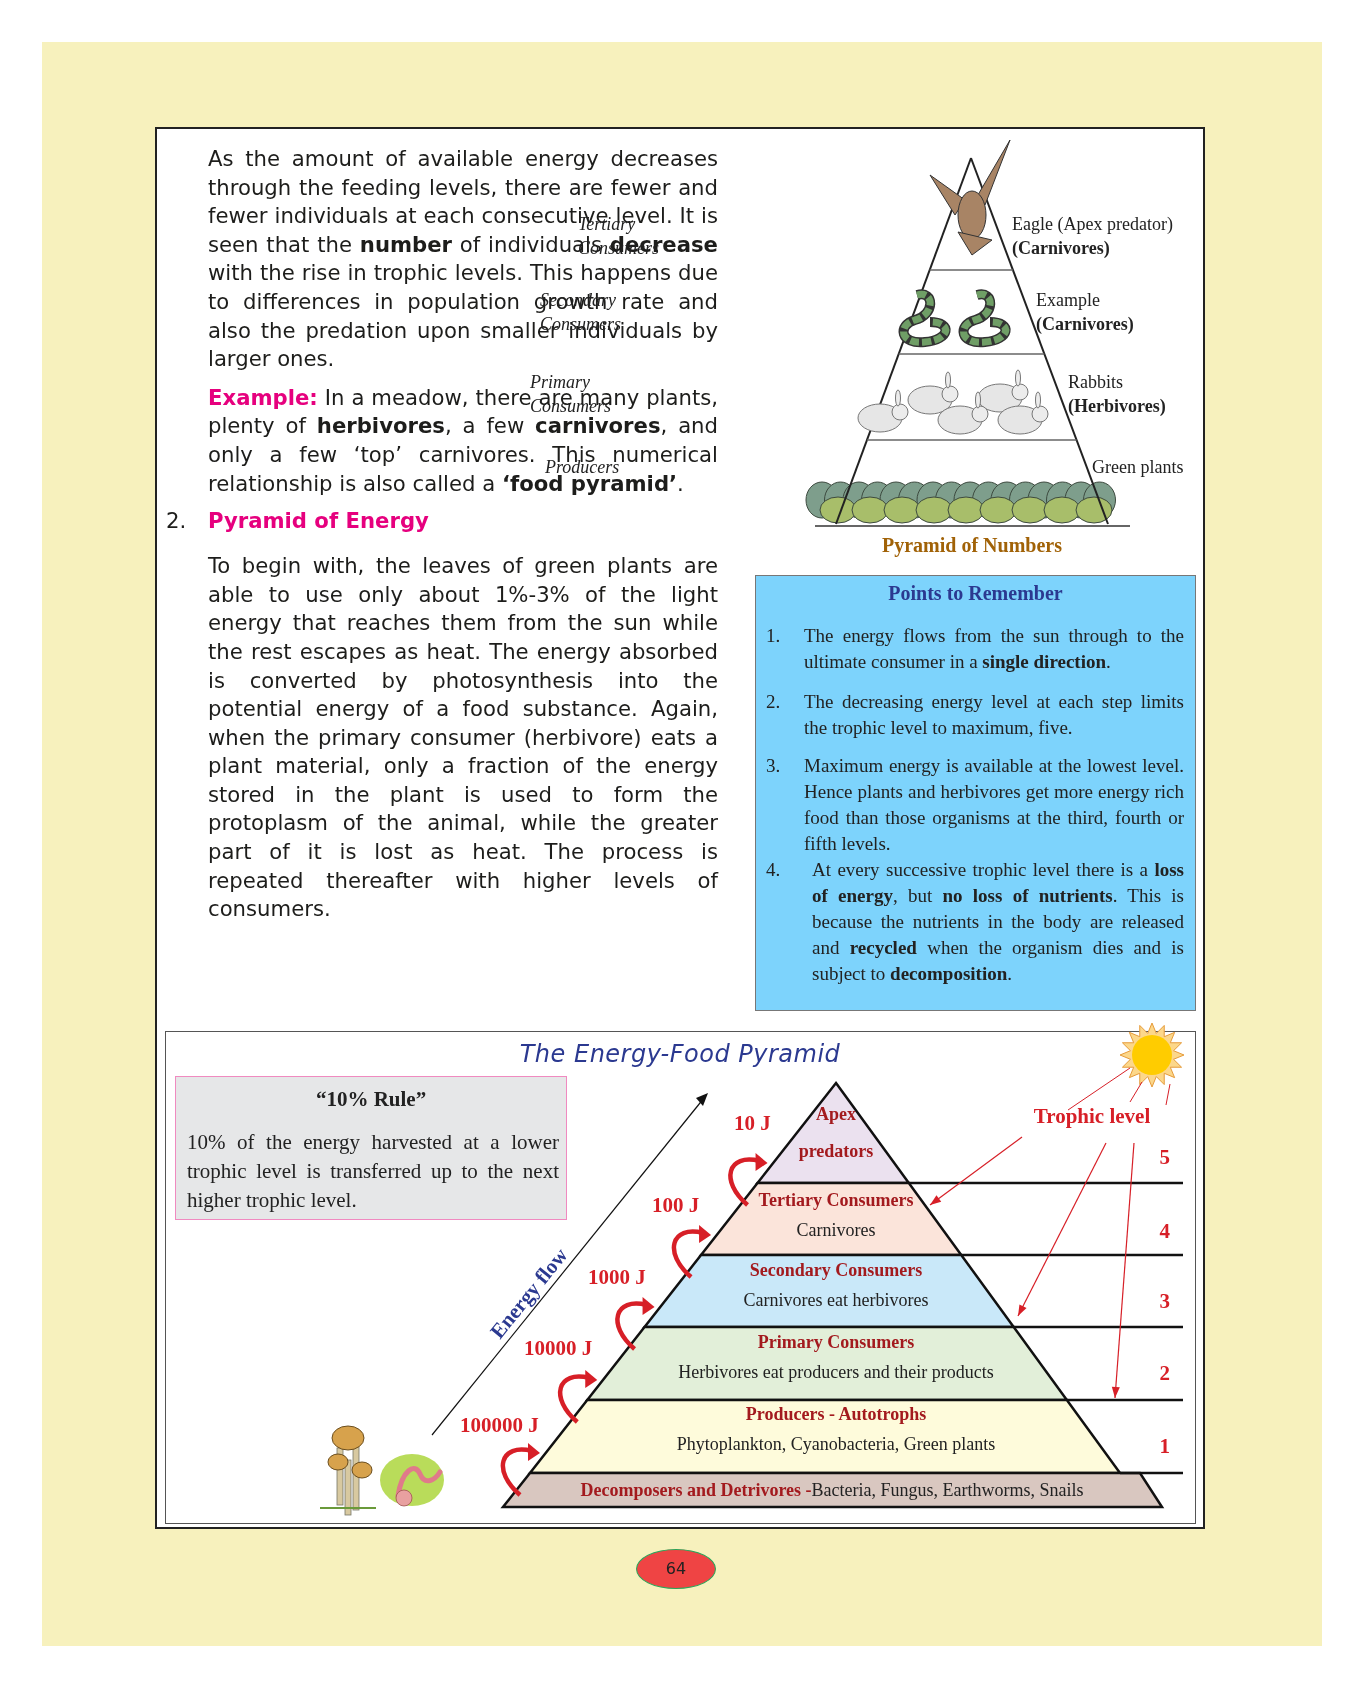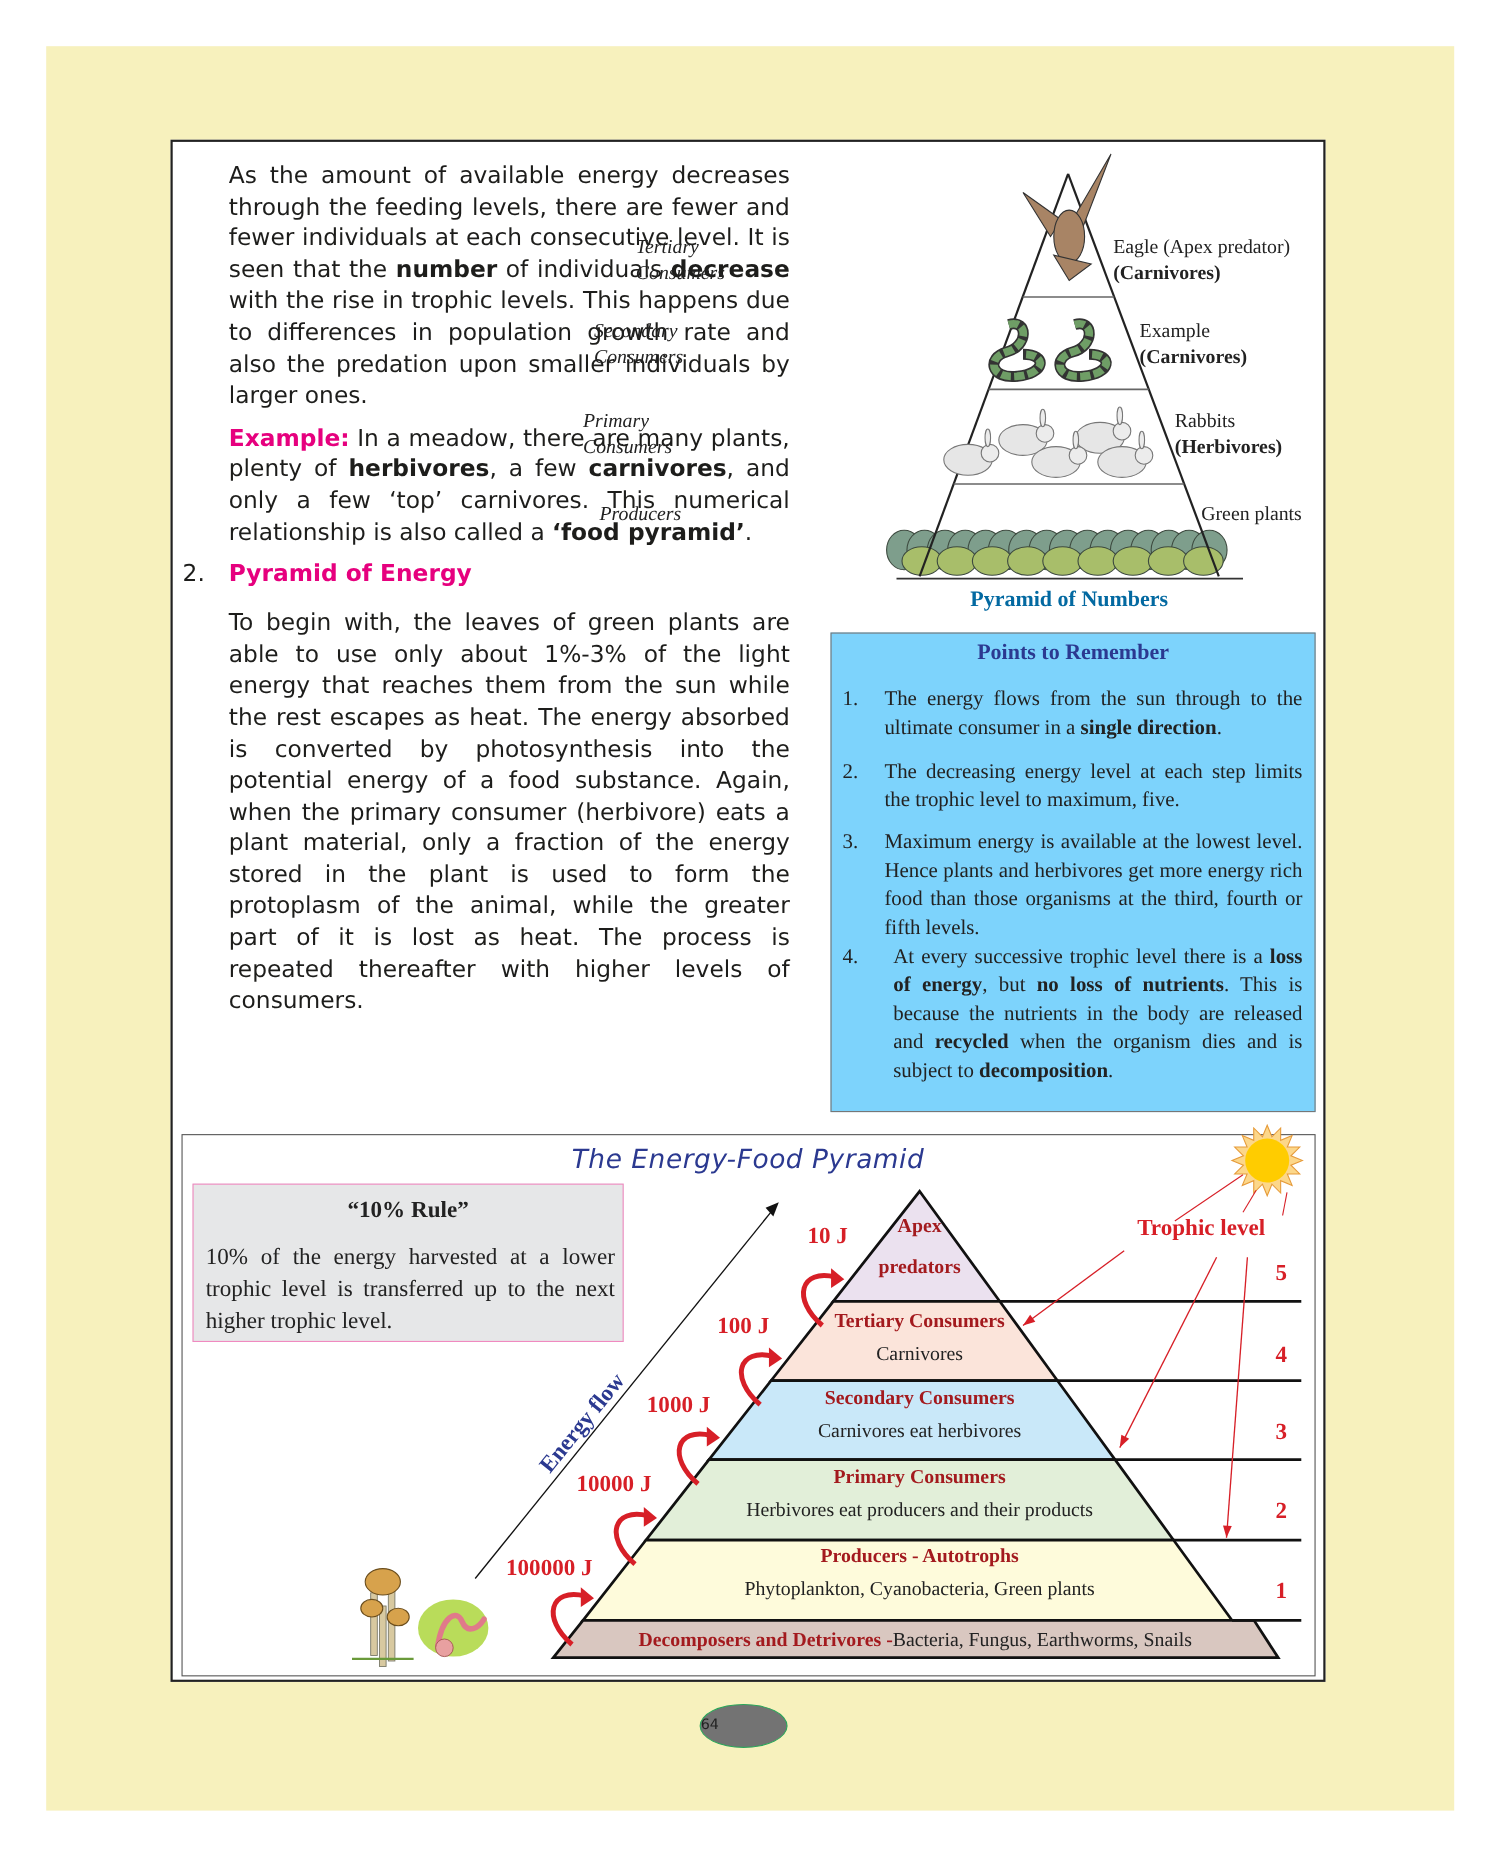--- a/index.html
+++ b/index.html
@@ -9,34 +9,34 @@
   .sans{font-family:"DejaVu Sans","Liberation Sans",sans-serif;margin-top:13px;}
   .serif{font-family:"Liberation Serif","DejaVu Serif",serif;}
   .left-col{position:absolute;left:208px;top:132px;width:510px;color:#1d1d1b;font-size:21.2px;line-height:28.6px;}
   .left-col p{margin:0;text-align:justify;text-align-last:left;}
   .pink{color:#e6007e;font-weight:bold;}
   .p-gap{margin-top:10px !important;}
   .heading2{position:absolute;left:166px;top:498px;font-size:21.2px;color:#1d1d1b;}
   .heading2 .num{display:inline-block;width:42px;}
   .lbl{position:absolute;font-size:18px;color:#222;line-height:24px;}
   .lbl-r{font-style:italic;}
-  .cap-red{position:absolute;left:836px;top:534px;width:272px;text-align:center;color:#0369a1;font-weight:bold;font-size:20px;}
+  .cap-red{position:absolute;left:836px;top:534px;width:272px;text-align:center;color:#a16207;font-weight:bold;font-size:20px;}
   .points-box{position:absolute;left:755px;top:575px;width:441px;height:436px;border:1.5px solid #777;box-sizing:border-box;background:#7dd3fc;}
   .points-title{position:absolute;left:0;top:6px;width:100%;text-align:center;color:#2b3990;font-weight:bold;font-size:20px;}
   .pt{position:absolute;left:10px;width:418px;font-size:19px;line-height:26px;color:#222;}
   .pt .n{position:absolute;left:0;top:0;width:30px;}
   .pt .t{margin-left:38px;text-align:justify;text-align-last:left;display:block;}
   .pt.four .t{margin-left:46px;}
   .diagram-box{position:absolute;left:165px;top:1031px;width:1031px;height:493px;border:1.5px solid #555;box-sizing:border-box;}
   .diagram-title{position:absolute;left:500px;top:1040px;width:360px;text-align:center;color:#2b3990;font-size:24px;font-style:italic;font-family:"DejaVu Sans",sans-serif;letter-spacing:0.5px;}
   .rule-box{position:absolute;left:175px;top:1076px;width:392px;height:144px;background:#e6e7e8;border:1.5px solid #f08ac0;box-sizing:border-box;padding-left:32px;}
   .rule-title{position:absolute;left:0;top:10px;width:100%;text-align:center;font-weight:bold;font-size:21px;color:#222;}
   .rule-text{position:absolute;left:11px;top:51px;width:372px;font-size:21px;line-height:29px;color:#222;text-align:justify;text-align-last:left;}
   svg.overlay{position:absolute;left:0;top:0;}
-  .page-num{position:absolute;left:636px;top:1536px;width:80px;height:40px;border:1.5px solid #2aa65a;border-radius:50%;background:#737373;box-sizing:border-box;line-height:38px;font-size:13px;color:#222;}
+  .page-num{position:absolute;left:636px;top:1536px;width:80px;height:40px;border:1.5px solid #2aa65a;border-radius:50%;background:#ef4444;box-sizing:border-box;text-align:center;line-height:38px;font-size:16px;color:#222;}
 </style>
 </head>
 <body>
 
 <div class="page-bg"></div>
 <div class="frame"></div>
 
 <div class="left-col sans">
   <p><span>As the amount of available energy decreases through the feeding levels, there are fewer and fewer individuals at each consecutive level. It is seen that the </span><span style="font-weight: bold;">number</span><span> of individuals </span><span style="font-weight: bold;">decrease</span><span> with the rise in trophic levels. This happens due to differences in population growth rate and also the predation upon smaller individuals by larger ones.</span></p>
   <p class="p-gap"><span class="pink">Example:</span><span> In a meadow, there are many plants, plenty of </span><span style="font-weight: bold;">herbivores</span><span>, a few </span><span style="font-weight: bold;">carnivores</span><span>, and only a few ‘top’ carnivores. This numerical relationship is also called a </span><span style="font-weight: bold;">‘food pyramid’</span><span>.</span></p>

